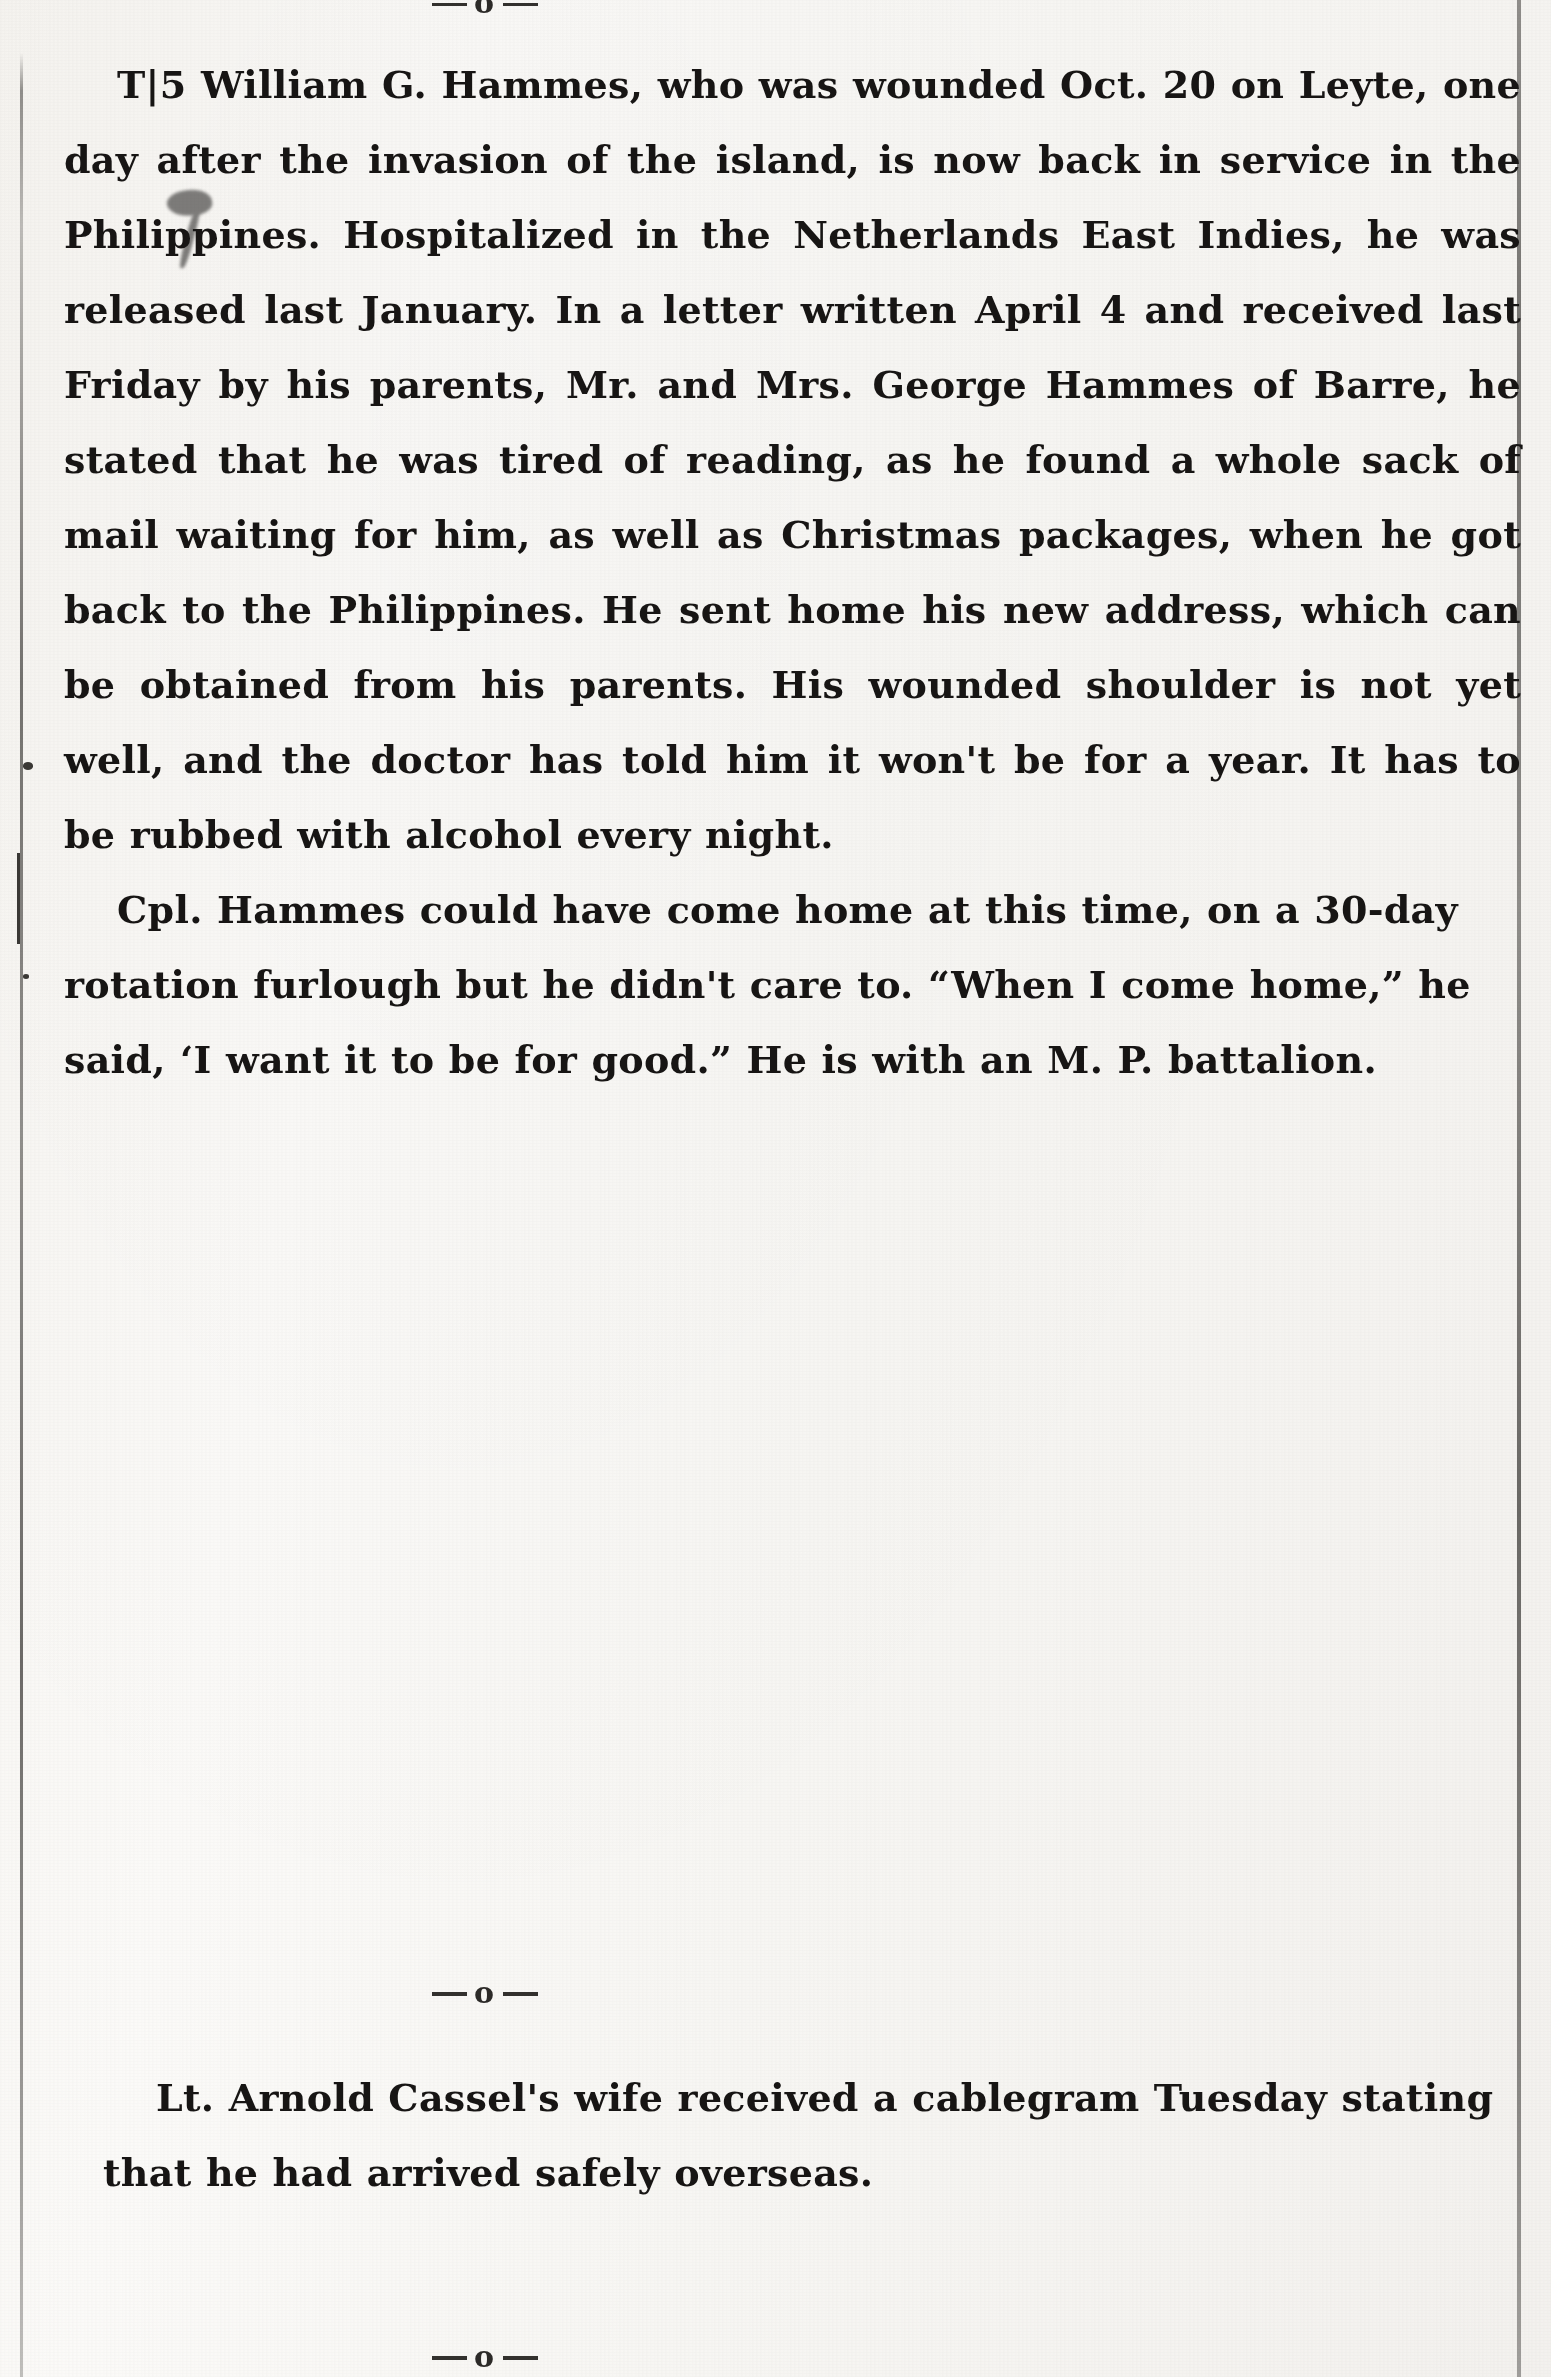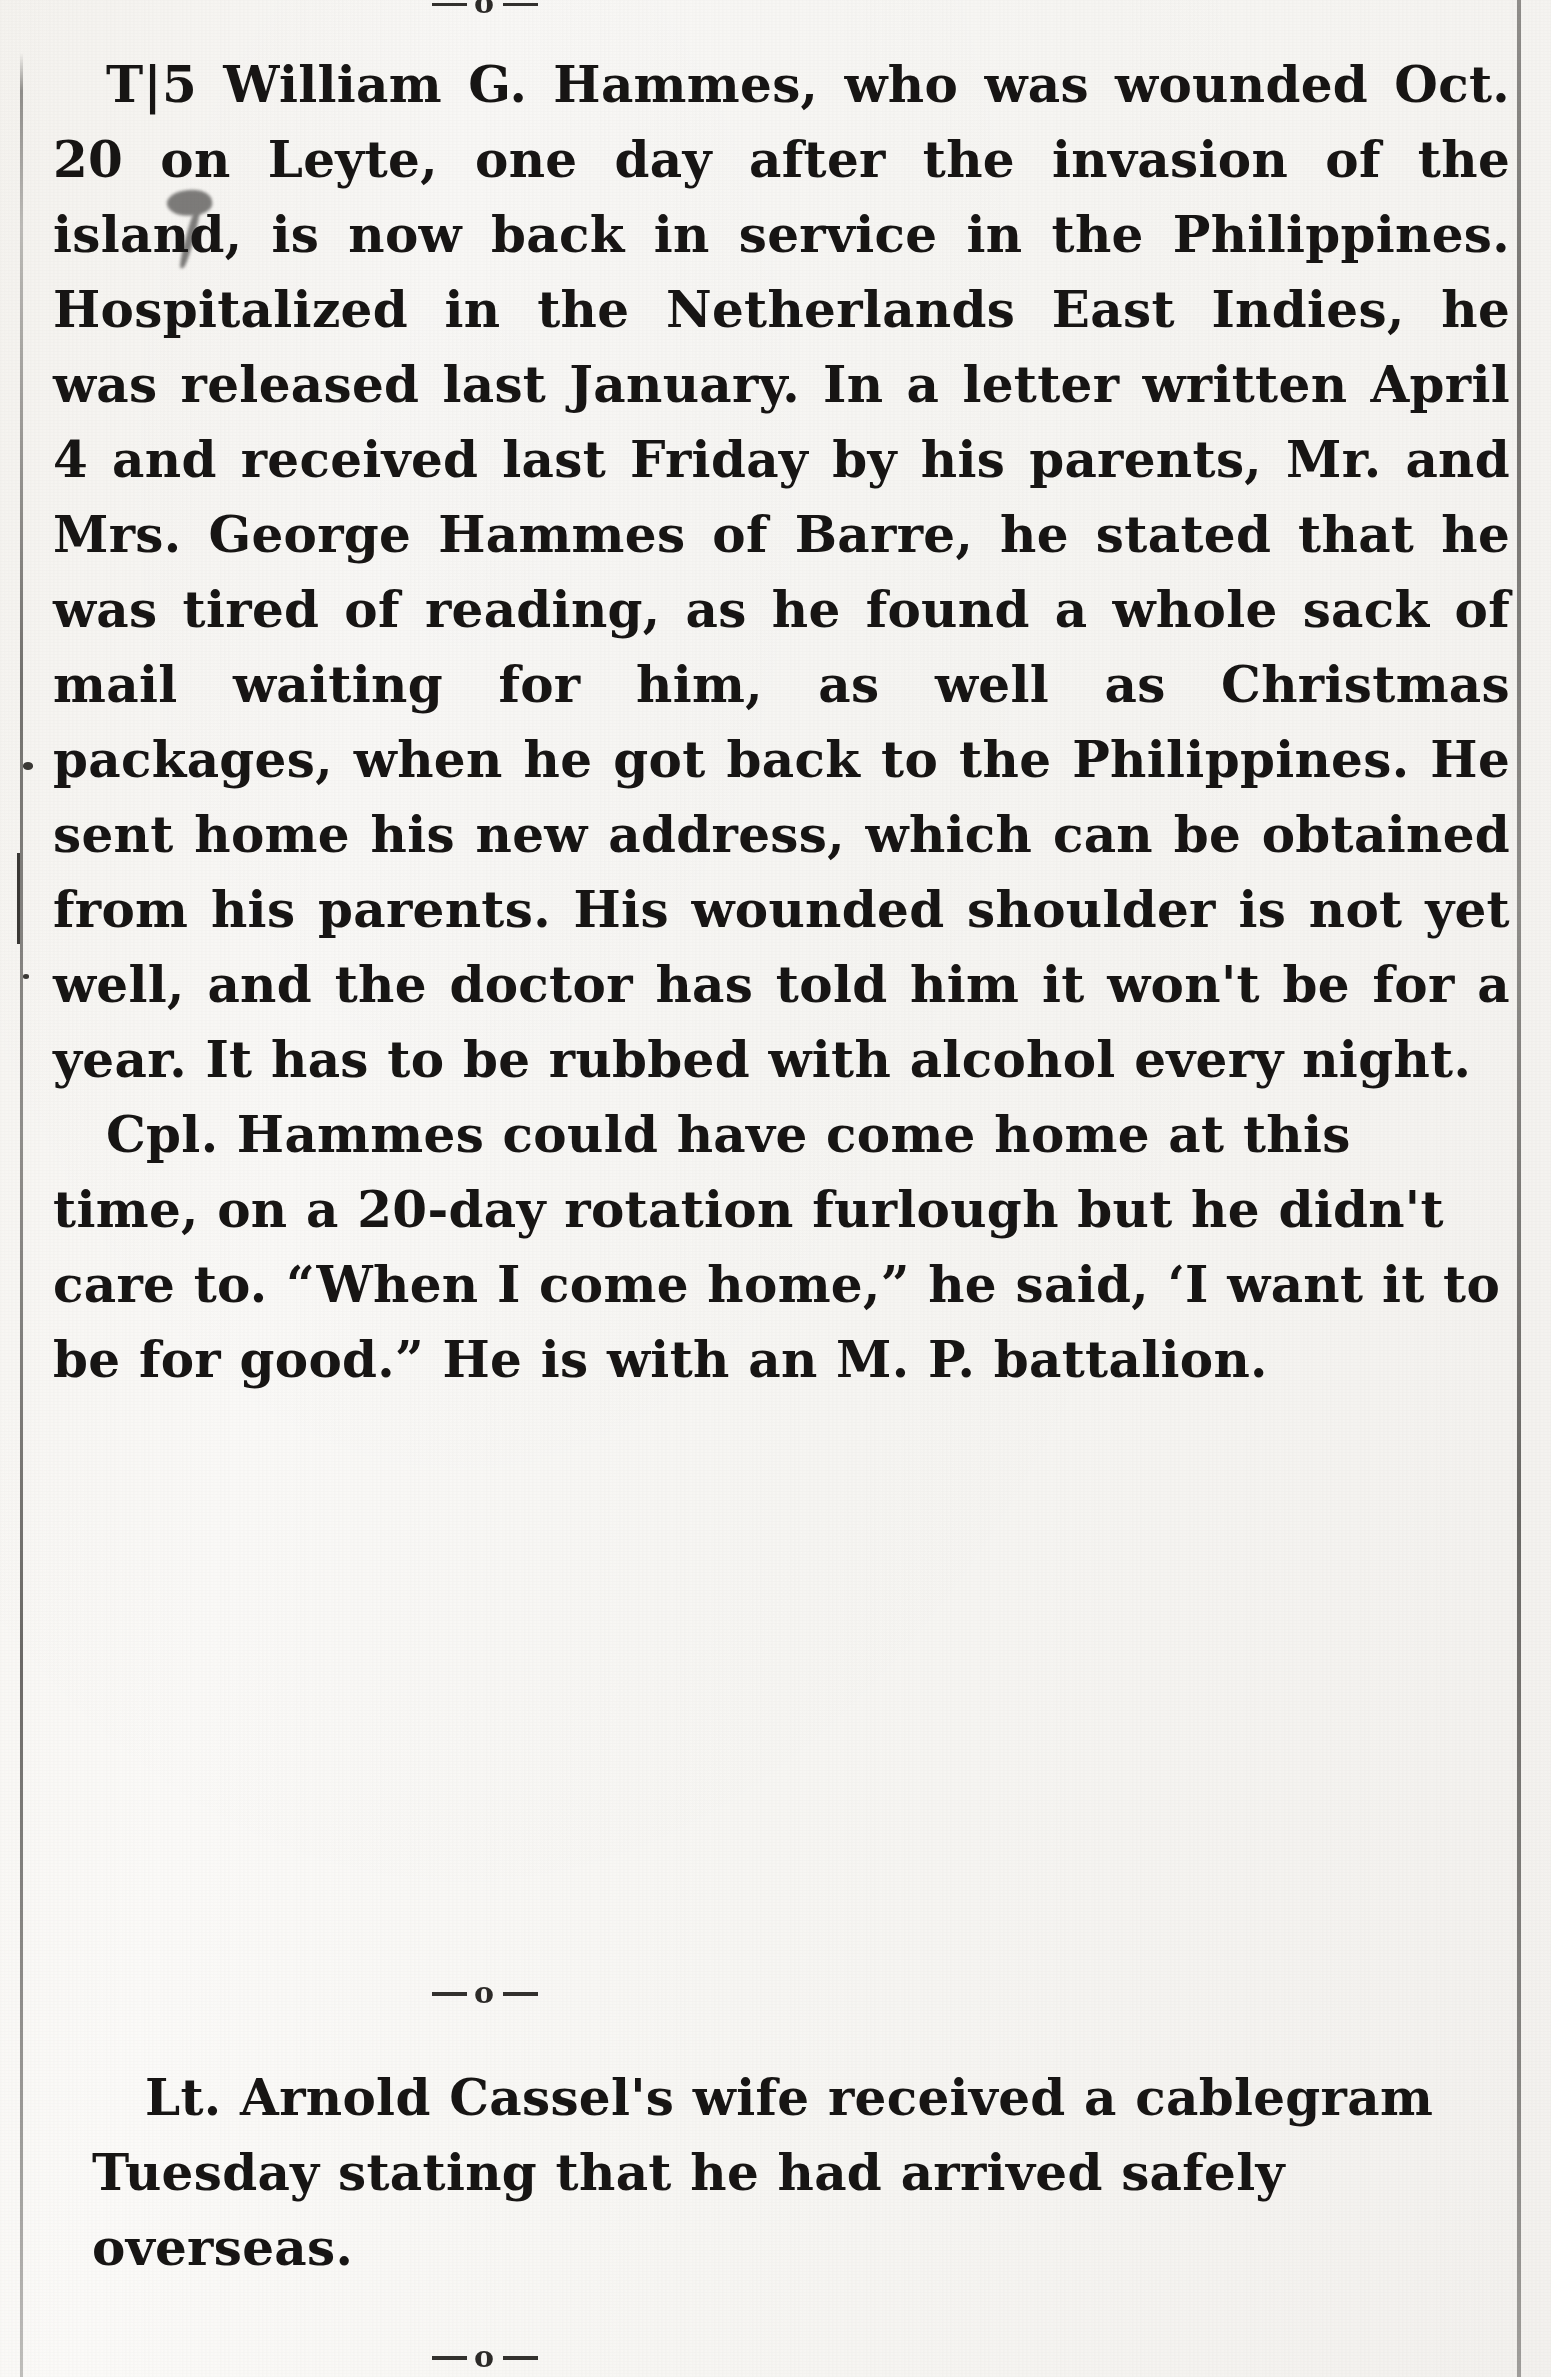--- a/index.html
+++ b/index.html
@@ -118,24 +118,24 @@
   }
   .divider-bottom {
     position: absolute;
     top: 2343px;
     left: 0;
     width: 876px;
   }
 
   .story {
     position: absolute;
-    left: 6px;
+    left: 17px;
     width: 1457px;
     color: #171514;
-    font-size: 50px;
+    font-size: 38px;
     line-height: 75px;
     text-align: justify;
     text-justify: inter-word;
     font-weight: 700;
     letter-spacing: 0.3px;
     word-spacing: 0.8px;
     font-family: "DejaVu Serif", serif;
     -webkit-font-smoothing: none;
   }
   .story p {
@@ -206,21 +206,21 @@
   <div class="tick tick-c"></div>
 
   <div class="column">
 
     <div class="divider divider-top">
       <span class="dash"></span><span class="oh">o</span><span class="dash"></span>
     </div>
 
     <div class="story" id="story-1">
       <p>T|5 William G. Hammes, who was wounded Oct. 20 on Leyte, one day after the invasion of the island, is now back in service in the Philippines. Hospitalized in the Netherlands East Indies, he was released last January. In a letter written April 4 and received last Friday by his parents, Mr. and Mrs. George Hammes of Barre, he stated that he was tired of reading, as he found a whole sack of mail waiting for him, as well as Christmas packages, when he got back to the Philippines. He sent home his new address, which can be obtained from his parents. His wounded shoulder is not yet well, and the doctor has told him it won't be for a year. It has to be rubbed with alcohol every night.</p>
-      <p class="last">Cpl. Hammes could have come home at this time, on a 20-day rotation furlough but he didn't care to. “When I come home,” he said, ‘I want it to be for good.” He is with an M. P. battalion.</p>
+      <p class="last">Cpl. Hammes could have come home at this time, on a 30-day rotation furlough but he didn't care to. “When I come home,” he said, ‘I want it to be for good.” He is with an M. P. battalion.</p>
     </div>
 
     <div class="smudge">
       <div class="blob"></div>
       <div class="tail"></div>
     </div>
 
     <div class="divider divider-mid">
       <span class="dash"></span><span class="oh">o</span><span class="dash"></span>
     </div>

